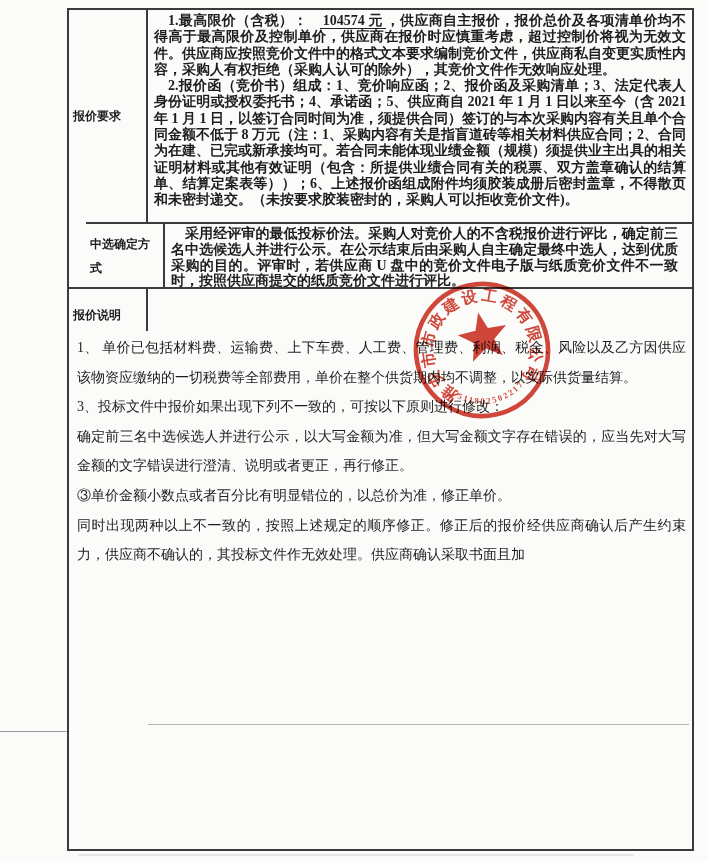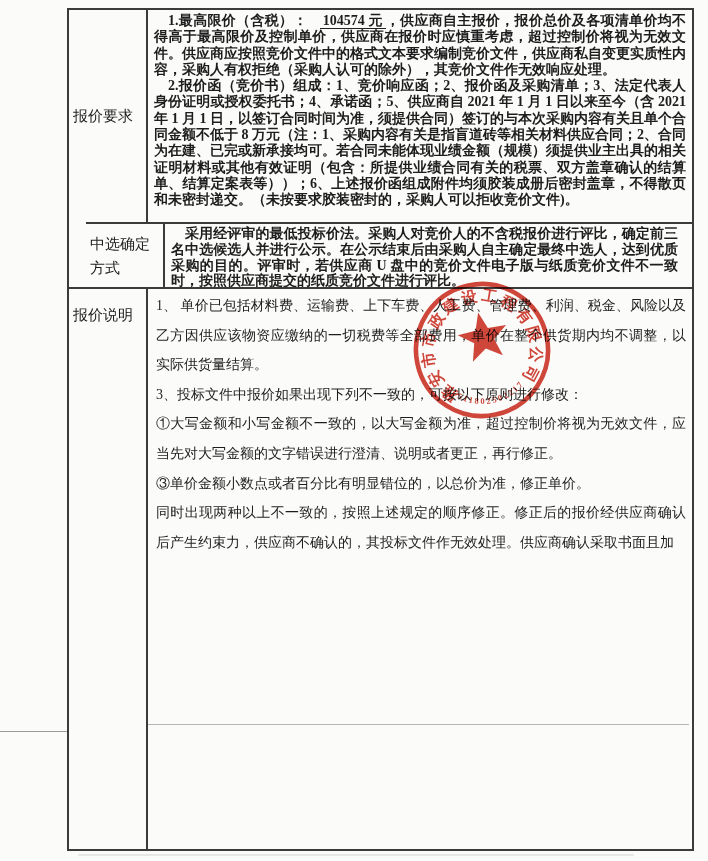--- a/index.html
+++ b/index.html
@@ -12,21 +12,21 @@
   .doc-table{
     position:absolute;left:67px;top:8px;width:623px;
     border:2px solid #3b3b3b;
     background:transparent;
   }
   .t-row{display:flex;}
   .t-row + .t-row{border-top:2px solid #3b3b3b;}
   .label-cell{
     width:79px;min-width:79px;box-sizing:border-box;
     border-right:2px solid #3b3b3b;
-    font-weight:normal;font-size:15px;
+    font-weight:bold;font-size:12px;
     padding:4px;
     display:flex;flex-direction:column;justify-content:center;
     line-height:24px;
   }
   .label-cell.top{justify-content:flex-start;padding-top:14px;}
   .content-cell{
     flex:1;box-sizing:border-box;overflow:hidden;
     text-align:justify;
   }
   .content-cell p{margin:0;}
@@ -39,21 +39,21 @@
   .row1 .content-cell p{text-indent:1em;}
   .underlined{border-bottom:1.4px solid #222;padding:0 3px;margin-left:12px;}
   
   .row2{height:63px;margin-left:17px;}
   .row2 .content-cell{
     font-size:14px;line-height:15.8px;font-weight:bold;
     padding:2px 14px 0 6px;
   }
   .row2 .content-cell p{text-indent:1em;}
   
-  .row3{height:560px;}
+  .row3{height:560px;flex-direction:column;}
   .row3 .content-cell{
     font-size:14px;line-height:29.6px;font-weight:normal;
     padding:2px 6px 0 8px;
   }
   
   .seam-left{position:absolute;left:0;top:731px;width:67px;height:1px;background:#9b9b9b;}
   .seam-cell{position:absolute;left:148px;top:724px;width:541px;height:1px;background:#8f8f8f;opacity:.65;}
   .smudge-bottom{position:absolute;left:78px;top:854px;width:556px;height:2px;background:#c9c9c9;opacity:.4;border-radius:2px;}
   
   .seal{
@@ -88,21 +88,21 @@
       </div>
     </div>
 
     <div class="t-row row3">
       <div class="label-cell top">
         <span>报价说明</span>
       </div>
       <div class="content-cell">
         <p>1、 单价已包括材料费、运输费、上下车费、人工费、管理费、利润、税金、风险以及乙方因供应该物资应缴纳的一切税费等全部费用，单价在整个供货期内均不调整，以实际供货量结算。</p>
         <p>3、投标文件中报价如果出现下列不一致的，可按以下原则进行修改：</p>
-        <p>①大写金额和小写金额不一致的，以大写金额为准，超过控制价将视为无效文件，应当先对大写金额的文字错误进行澄清、说明或者更正，再行修正。</p>
+        <p>确定前三名中选候选人并进行公示，以大写金额为准，但大写金额文字存在错误的，应当先对大写金额的文字错误进行澄清、说明或者更正，再行修正。</p>
         <p>③单价金额小数点或者百分比有明显错位的，以总价为准，修正单价。</p>
         <p>同时出现两种以上不一致的，按照上述规定的顺序修正。修正后的报价经供应商确认后产生约束力，供应商不确认的，其投标文件作无效处理。供应商确认采取书面且加</p>
       </div>
     </div>
 
   </div>
 
   <div class="seam-left"></div>
   <div class="seam-cell"></div>
   <div class="smudge-bottom"></div>

